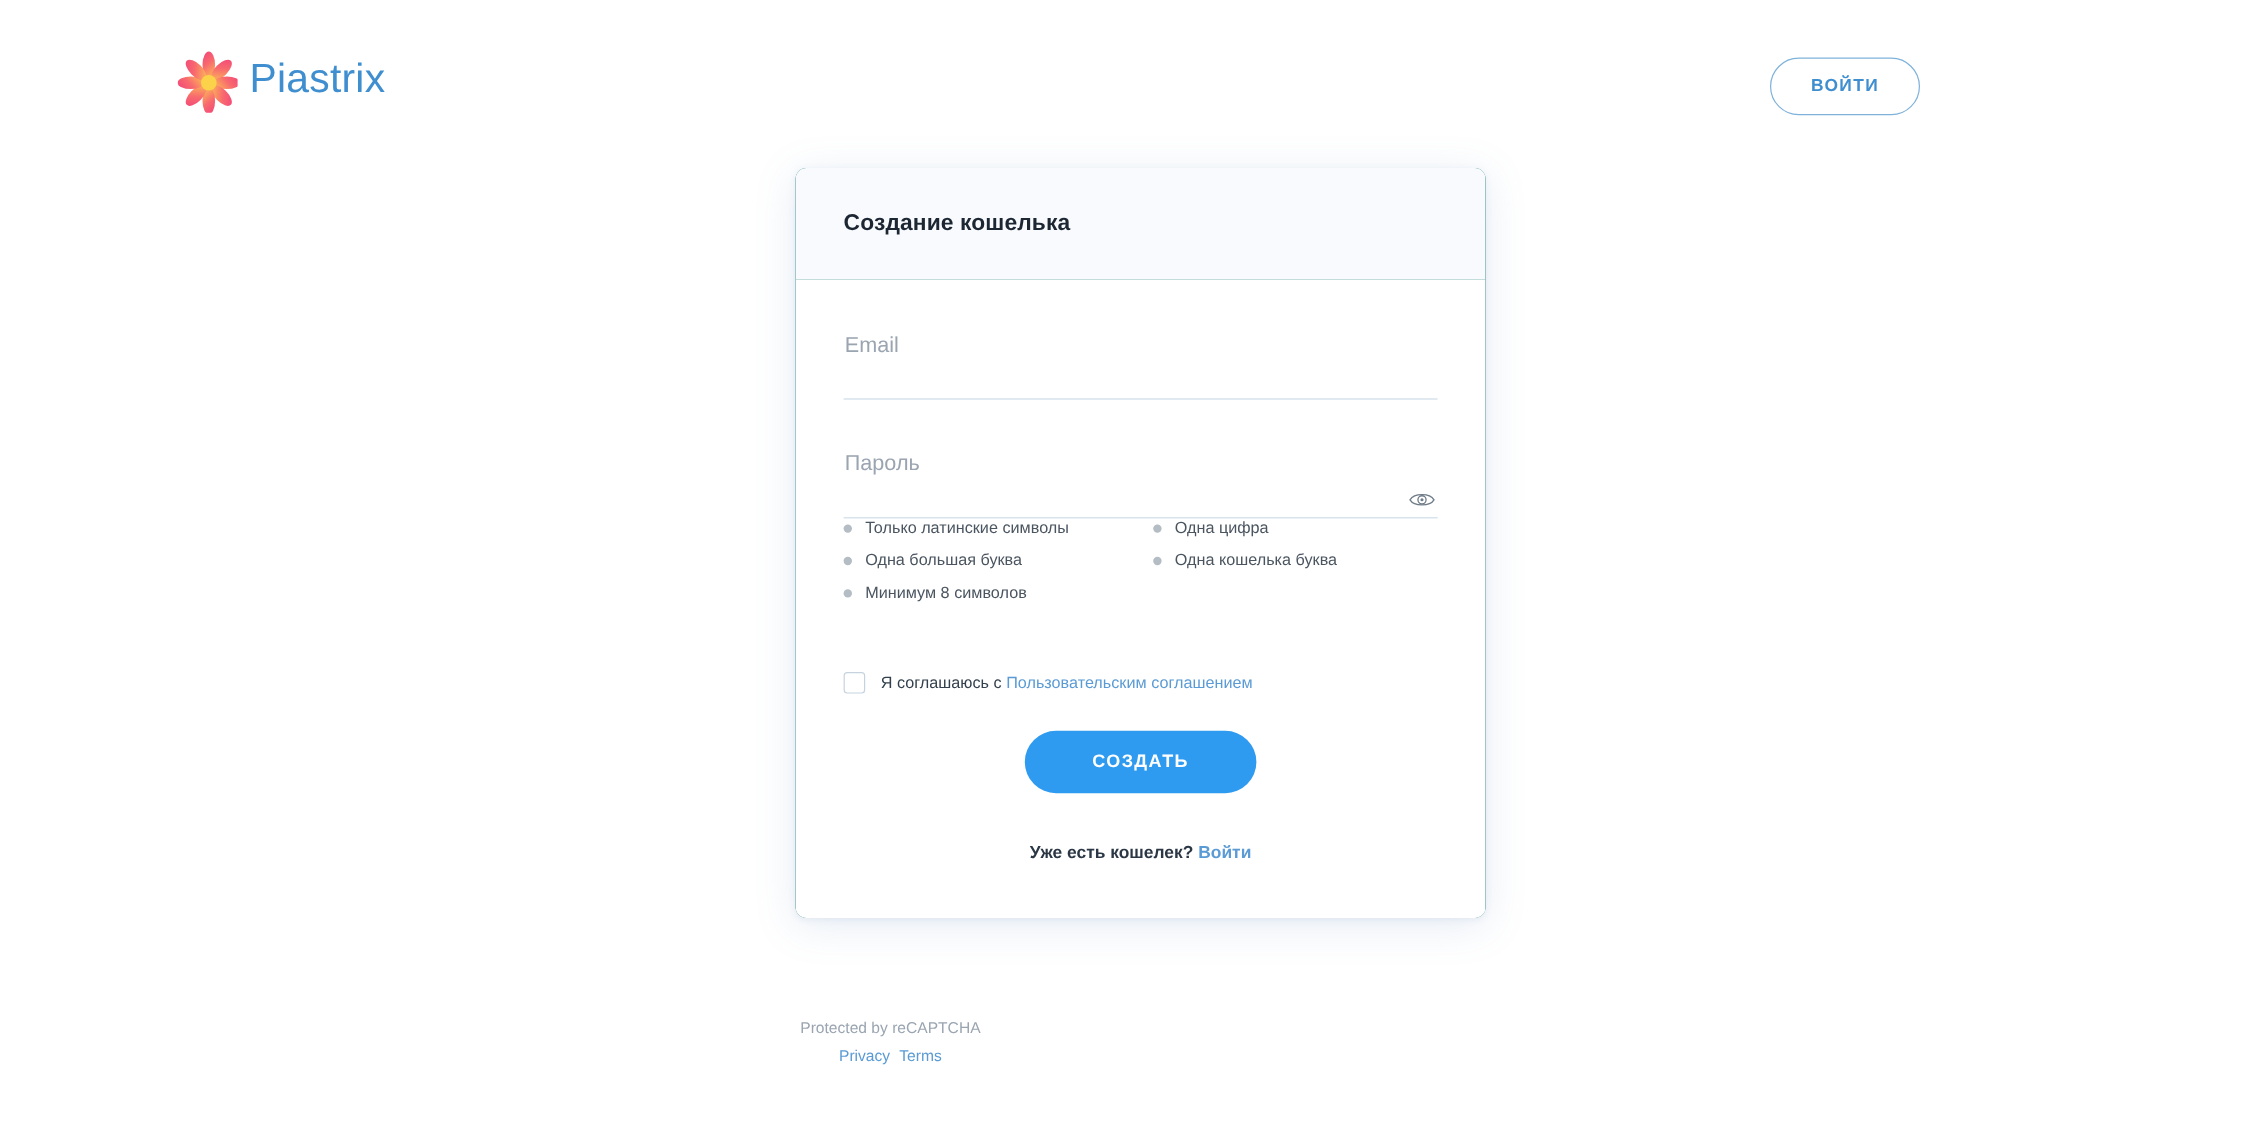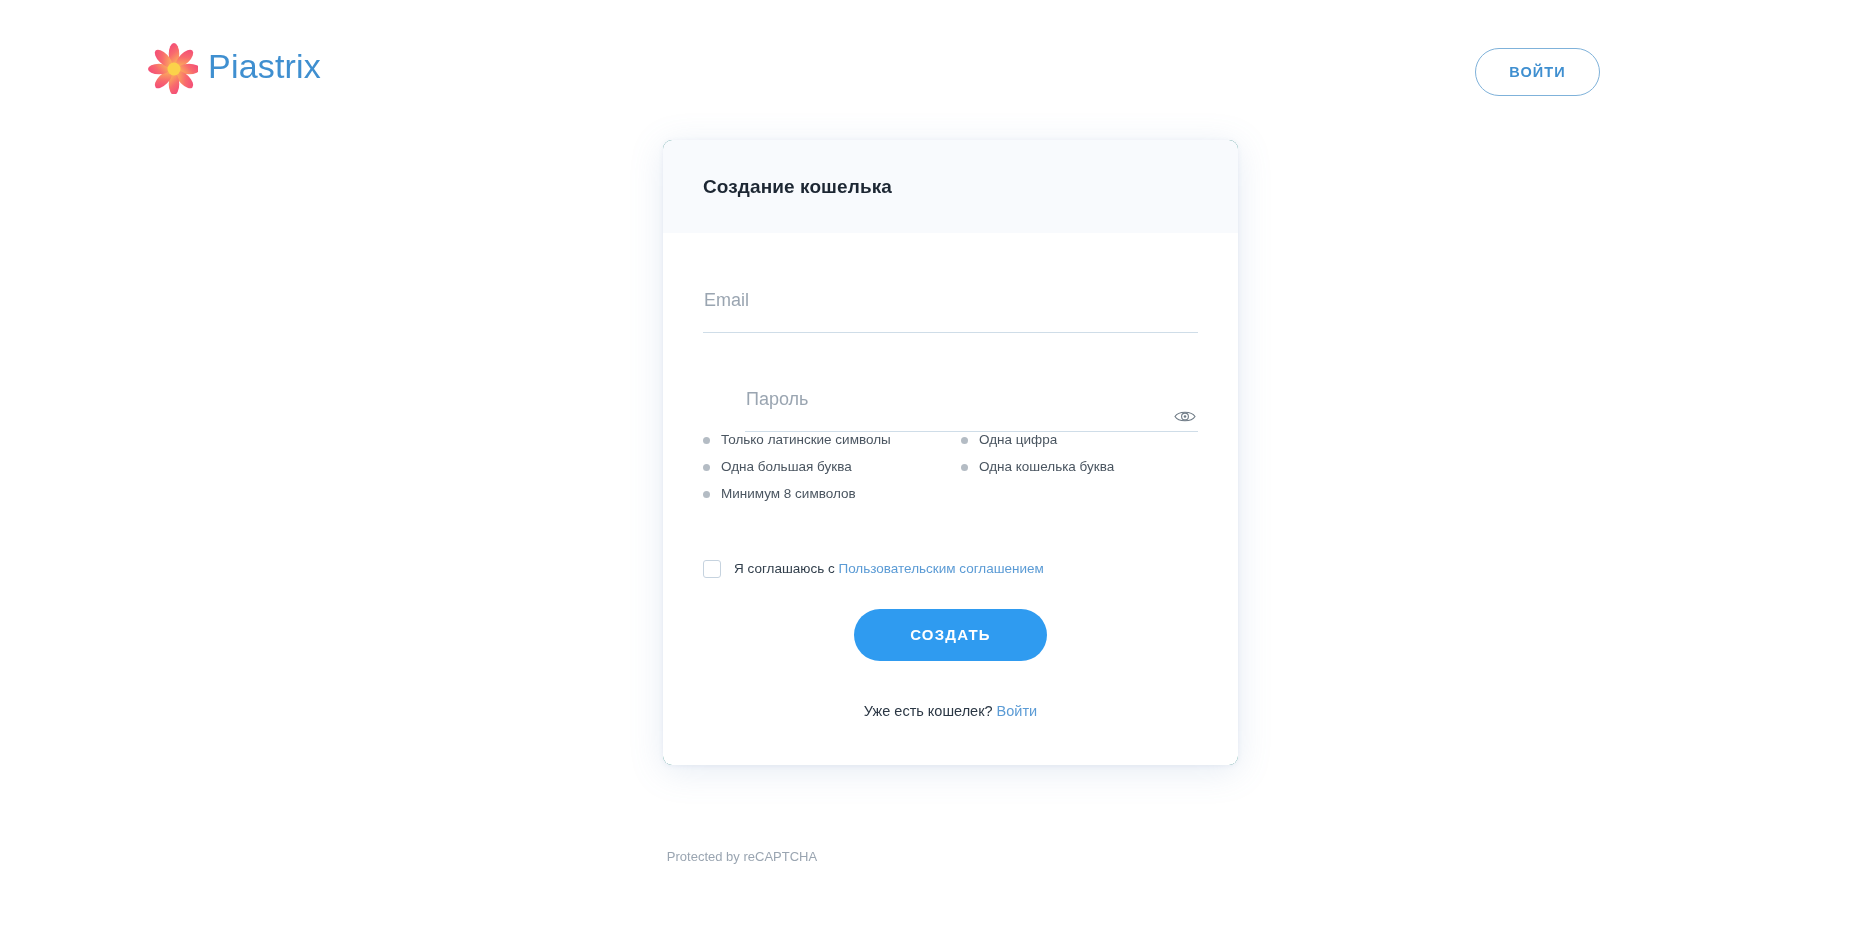--- a/index.html
+++ b/index.html
@@ -105,24 +105,24 @@
     background: #ffffff;
     padding: 44px 40px 46px 40px;
   }
 
   
   .field {
     position: relative;
     height: 56px;
     border-bottom: 1px solid #cfdde8;
     display: flex;
-    align-items: center;
-  }
-
-  .field + .field { margin-top: 43px; margin-left: 42px; }
+    align-items: flex-start;
+  }
+
+  .field + .field { margin-top: 43px; }
 
   .field-input {
     width: 100%;
     border: none;
     outline: none;
     background: transparent;
     font-family: inherit;
     font-size: 18px;
     color: #2b3744;
     padding: 0 32px 9px 1px;
@@ -219,20 +219,21 @@
     cursor: pointer;
     text-align: center;
   }
 
   
   .have-wallet {
     margin-top: 42px;
     text-align: center;
     font-size: 14.5px;
     color: #2b3744;
+    font-weight: bold;
   }
 
   
   .recaptcha {
     position: absolute;
     top: 848px;
     left: 0;
     width: 1484px;
     text-align: center;
     line-height: 1.45;
@@ -361,15 +362,19 @@
       <div class="have-wallet">
         <span>Уже есть кошелек?</span>
         <a class="link">Войти</a>
       </div>
 
     </div>
   </div>
 
   <div class="recaptcha">
     <span class="recaptcha-text">Protected by reCAPTCHA</span>
+    <span class="recaptcha-links">
+      <a class="link">Privacy</a>
+      <a class="link">Terms</a>
+    </span>
   </div>
 
 </div>
 
 </body></html>

